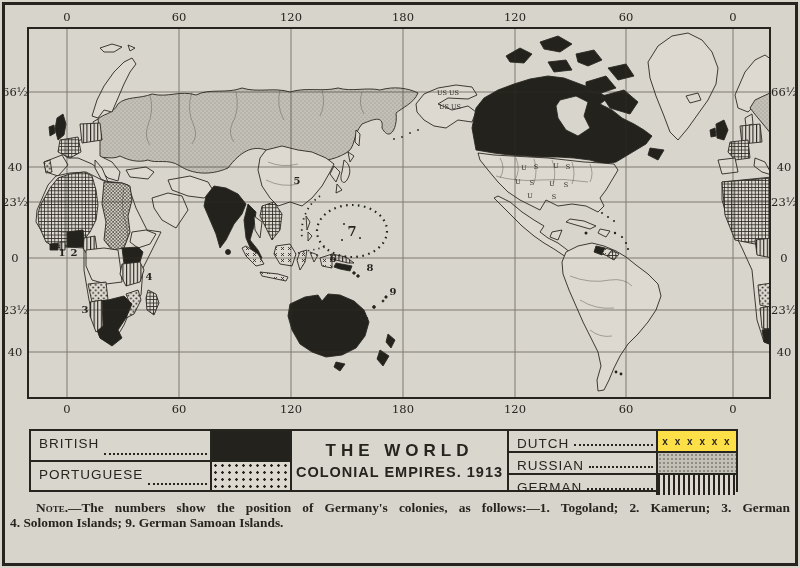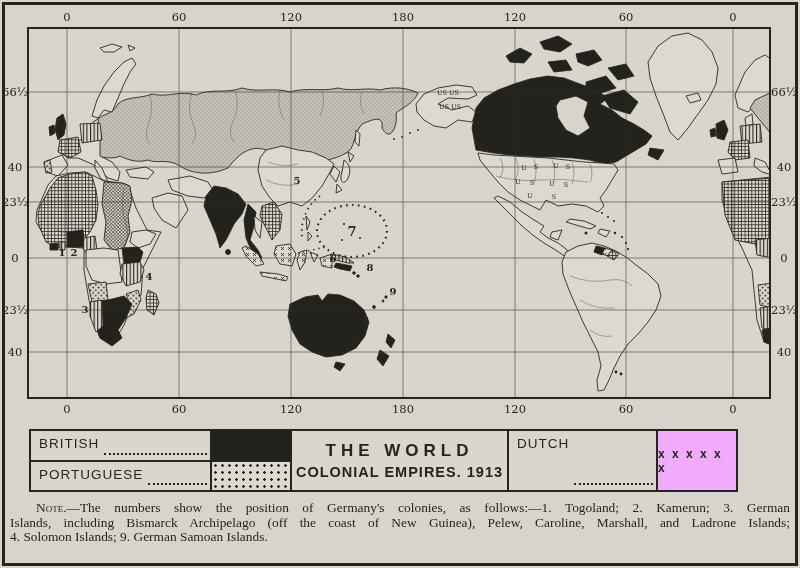--- a/index.html
+++ b/index.html
@@ -18,36 +18,36 @@
   .legend-row:last-child{border-bottom:none;border-radius:9px;}
   .legend-label{font-weight:normal;font-size:13.5px;letter-spacing:1px;padding:5px 0 0 8px;white-space:nowrap;}
   .leader{flex:1;margin:0 3px 5px 5px;border-bottom:2px dotted #26241f;}
   .swatch{width:78px;flex:none;border-left:2px solid #26241f;}
   .sw-british{background:#24221c;}
   .sw-french{background-color:#ddd9d0;
      background-image:repeating-linear-gradient(0deg,#25231e 0 1px,transparent 1px 4px),
                       repeating-linear-gradient(90deg,#25231e 0 1px,transparent 1px 4px);}
   .sw-portuguese{background-color:#ddd9d0;
      background-image:radial-gradient(#25231e 1.1px,transparent 1.5px);background-size:7px 7px;}
-  .sw-dutch{background:#f0abfc;display:flex;align-items:center;justify-content:center;
-     font-weight:bold;font-size:12px;letter-spacing:2px;}
+  .sw-dutch{background:#fde047;display:flex;align-items:center;justify-content:center;
+     font-weight:bold;font-size:10px;letter-spacing:2px;}
   .sw-russian{background-color:#c3c0b7;
      background-image:radial-gradient(#8e8b82 .8px,transparent 1.2px);background-size:4px 4px;}
   .sw-german{background-color:#ddd9d0;
      background-image:repeating-linear-gradient(90deg,#25231e 0 1.6px,transparent 1.6px 5px);}
 
   .title-box{position:absolute;left:263px;top:0;width:215px;height:63px;border:2px solid #26241f;
      border-left:none;border-right:none;box-sizing:border-box;display:flex;flex-direction:column;
      align-items:center;justify-content:center;background:#d9d6cd;}
   .title-line1{font-weight:bold;font-size:17px;letter-spacing:5px;}
   .title-line2{font-weight:bold;font-size:14.5px;letter-spacing:1px;margin-top:3px;}
 
   
   .note{position:absolute;left:10px;top:501px;width:780px;
-        font-family:"Liberation Serif",serif;font-weight:normal;font-size:13.4px;line-height:14.6px;}
+        font-family:"Liberation Serif",serif;font-weight:bold;font-size:13.4px;line-height:14.6px;}
   .note-line{text-align:justify;text-align-last:justify;white-space:nowrap;}
   .note-line.first{padding-left:0;}
   .note-line.last{text-align-last:left;}
   .note-label{font-variant:small-caps;}
 </style>
 </head>
 <body>
 
 <div class="page">
 <div class="frame"></div>
@@ -344,22 +344,31 @@
     <div class="title-line1">THE WORLD</div>
     <div class="title-line2">COLONIAL EMPIRES. 1913</div>
   </div>
 
   <div class="legend-box right">
     <div class="legend-row">
       <span class="legend-label">DUTCH</span>
       <span class="leader"></span>
       <span class="swatch sw-dutch">x x x x x x</span>
     </div>
+    <div class="legend-row">
+      <span class="legend-label">RUSSIAN</span>
+      <span class="leader"></span>
+      <span class="swatch sw-russian"></span>
+    </div>
+    <div class="legend-row">
+      <span class="legend-label">GERMAN</span>
+      <span class="leader"></span>
+      <span class="swatch sw-german"></span>
+    </div>
   </div>
 </div>
 
 <div class="note">
   <div class="note-line first"><span style="display:inline-block;width:26px;"></span><span class="note-label">Note.</span><span>—The numbers show the position of Germany's colonies, as follows:—1. Togoland; 2. Kamerun; 3. German</span></div>
-  <div class="note-line">Islands, including Bismarck Archipelago (off the coast of New Guinea), Pelew, Caroline, Marshall, and Ladrone Islands;</div>
   <div class="note-line last">4. Solomon Islands; 9. German Samoan Islands.</div>
 </div>
 
 </div>
 
 </body></html>

